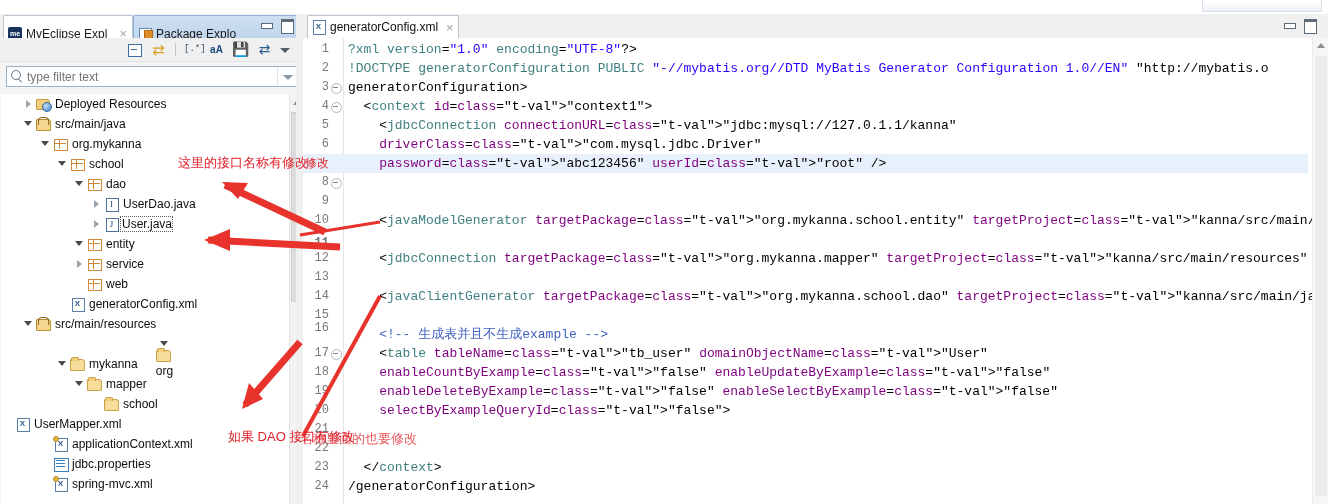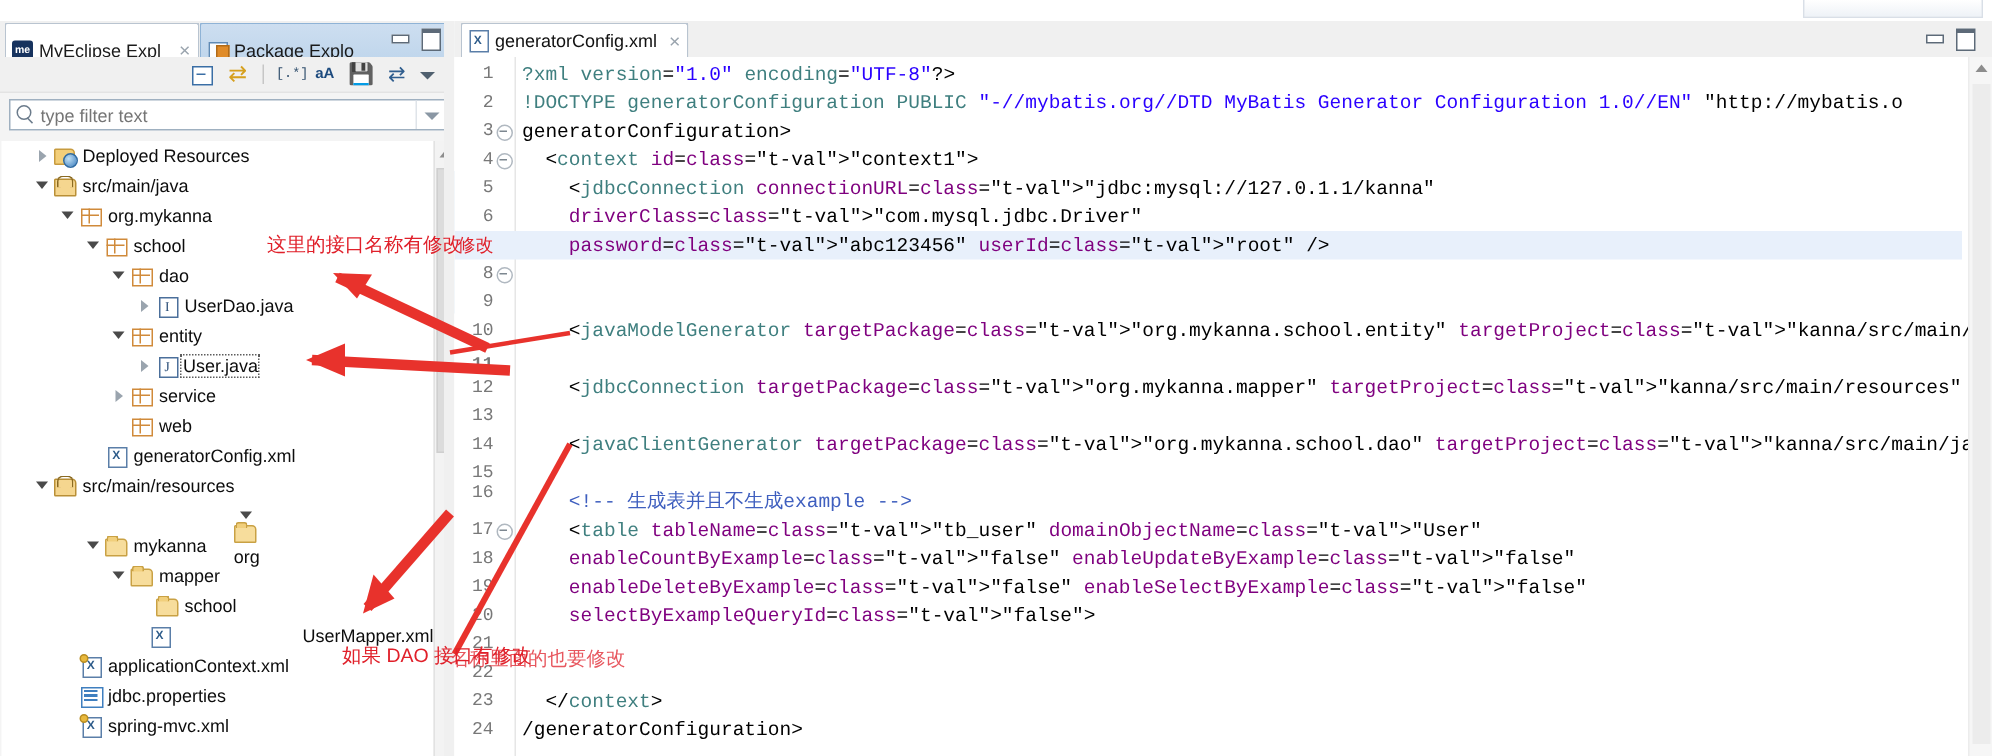--- a/index.html
+++ b/index.html
@@ -469,33 +469,33 @@
           <span class="ticon i-pkg-f">
             <span class="i-pkgdot-f"></span>
           </span>
           <span class="tlabel">dao</span>
         </div>
         <div class="trow" style="padding-left: 89px;">
           <span class="arrow closed"></span>
           <span class="ticon i-java i-javai"></span>
           <span class="tlabel">UserDao.java</span>
         </div>
-        <div class="trow" style="padding-left: 72px;">
-          <span class="arrow open"></span>
-          <span class="ticon i-pkg-f">
-            <span class="i-pkgdot-f"></span>
-          </span>
-          <span class="tlabel">entity</span>
-        </div>
         <div class="trow" style="padding-left: 89px;">
           <span class="arrow closed"></span>
           <span class="ticon i-java"></span>
           <span class="tlabel tree-sel">User.java</span>
         </div>
         <div class="trow" style="padding-left: 72px;">
+          <span class="arrow open"></span>
+          <span class="ticon i-pkg-f">
+            <span class="i-pkgdot-f"></span>
+          </span>
+          <span class="tlabel">entity</span>
+        </div>
+        <div class="trow" style="padding-left: 72px;">
           <span class="arrow closed"></span>
           <span class="ticon i-pkg-f">
             <span class="i-pkgdot-f"></span>
           </span>
           <span class="tlabel">service</span>
         </div>
         <div class="trow" style="padding-left: 72px;">
           <span class="arrow "></span>
           <span class="ticon i-pkg-f">
             <span class="i-pkgdot-f"></span>
@@ -525,21 +525,21 @@
         <div class="trow" style="padding-left: 72px;">
           <span class="arrow open"></span>
           <span class="ticon i-folder"></span>
           <span class="tlabel">mapper</span>
         </div>
         <div class="trow" style="padding-left: 89px;">
           <span class="arrow "></span>
           <span class="ticon i-folder"></span>
           <span class="tlabel">school</span>
         </div>
-        <div class="trow" style=" justify-content: space-between;">
+        <div class="trow" style="">
           <span class="arrow "></span>
           <span class="ticon i-xml"></span>
           <span class="tlabel">UserMapper.xml</span>
         </div>
         <div class="trow" style="padding-left: 38px;">
           <span class="arrow "></span>
           <span class="ticon i-xml">
             <span class="badge"></span>
           </span>
           <span class="tlabel">applicationContext.xml</span>

